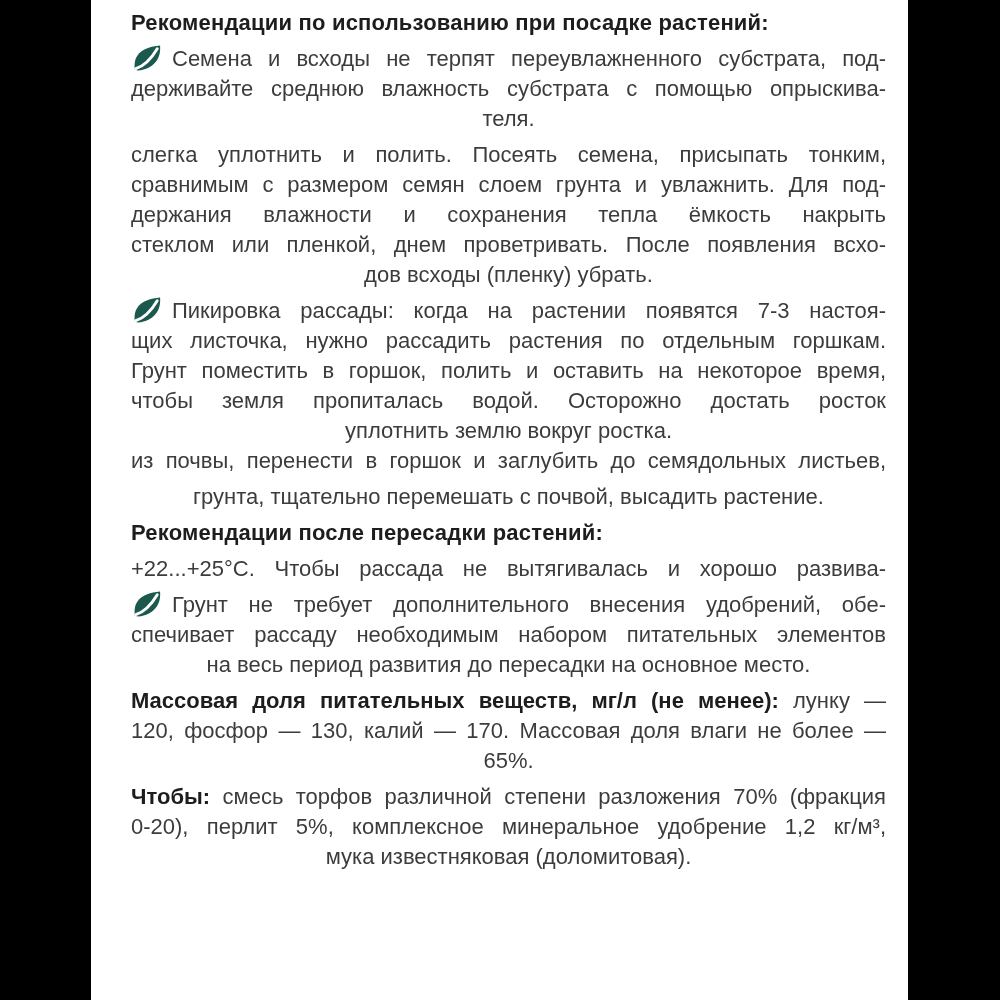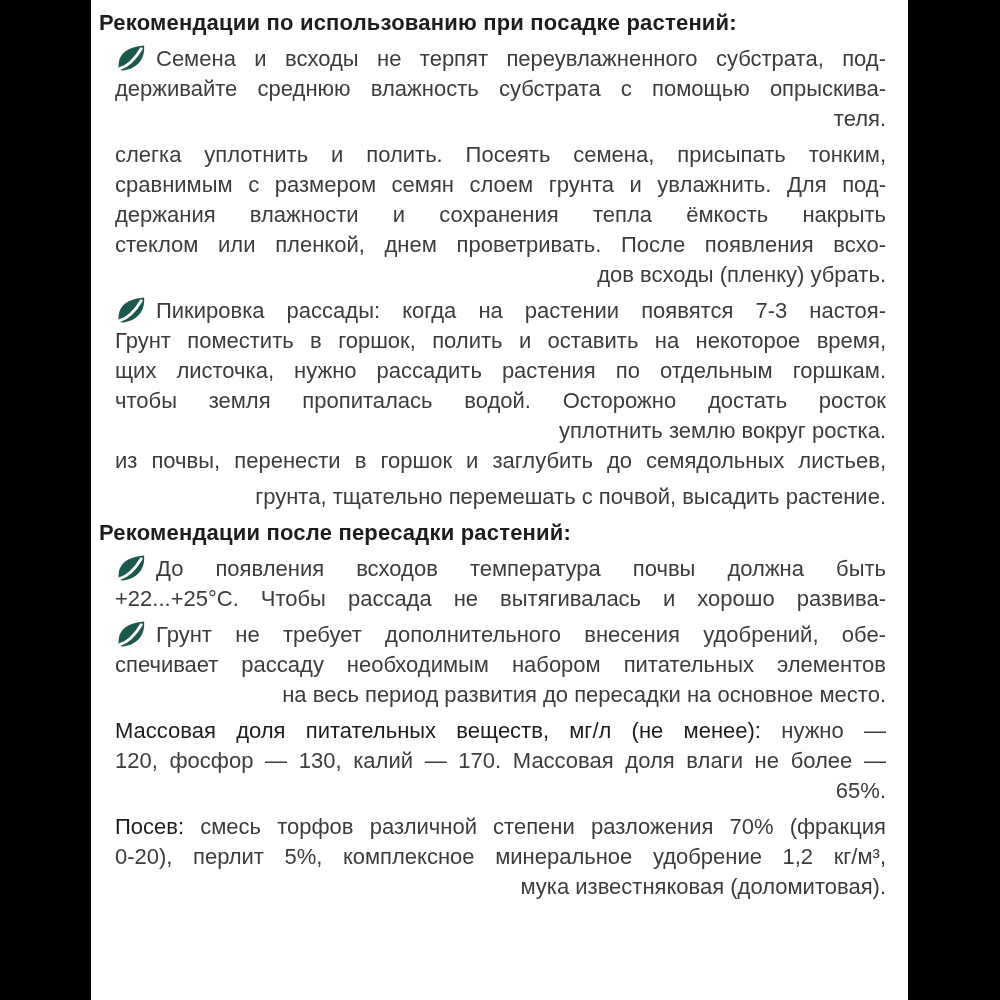--- a/index.html
+++ b/index.html
@@ -19,47 +19,46 @@
     position:relative;
     width:1000px;height:1000px;
     background:var(--bg);
     overflow:hidden;
   }
   .label{
     position:absolute;
     left:91px;top:0;
     width:817px;height:1000px;
     background:var(--label-bg);
-    padding:8px 22px 10px 8px;
+    padding:8px 22px 10px 40px;
     overflow:hidden;
   }
   .content{
     width:100%;
     color:var(--body);
     font-size:22px;
     line-height:30px;
   }
   .block + .block{margin-top:6px;}
   .heading{
     font-weight:700;
     color:var(--heading);
     letter-spacing:.2px;
   }
   .line{
-    text-align:right;
+    text-align:center;
     white-space:normal;
   }
   .line.just{
     text-align:justify;
     text-align-last:justify;
-    margin-left:16px;
     -moz-text-align-last:justify;
   }
   .seg.bold{
-    font-weight:400;
+    font-weight:700;
     color:var(--heading);
   }
   .leaf{
     display:inline-block;
     width:31px;height:28px;
     vertical-align:-6px;
     margin-right:10px;
   }
   .leaf svg{display:block;width:100%;height:100%;}
 </style>
@@ -83,50 +82,46 @@
           <div class="line just"><span class="seg">сравнимым с размером семян слоем грунта и увлажнить. Для под-</span></div>
           <div class="line just"><span class="seg">держания влажности и сохранения тепла ёмкость накрыть</span></div>
           <div class="line just"><span class="seg">стеклом или пленкой, днем проветривать. После появления всхо-</span></div>
           <div class="line"><span class="seg">дов всходы (пленку) убрать.</span></div>
         </div>
         <div class="block para">
           <div class="line just"><span class="leaf"><svg viewBox="0 0 32 30" xmlns="http://www.w3.org/2000/svg">
                 <path d="M3.5 27.5 C1.5 13 9 3.5 30.5 1.5 C32 15 24 26.5 7 28.5 Z" fill="var(--leaf)"></path>
                 <path d="M4.5 26.5 C13 23.5 21 16 27.5 5" stroke="#ffffff" stroke-width="3.1" fill="none" stroke-linecap="round"></path>
               </svg></span><span class="seg">Пикировка рассады: когда на растении появятся 7-3 настоя-</span></div>
+          <div class="line just"><span class="seg">щих листочка, нужно рассадить растения по отдельным горшкам.</span></div>
           <div class="line just"><span class="seg">Грунт поместить в горшок, полить и оставить на некоторое время,</span></div>
-          <div class="line just"><span class="seg">щих листочка, нужно рассадить растения по отдельным горшкам.</span></div>
           <div class="line just"><span class="seg">чтобы земля пропиталась водой. Осторожно достать росток</span></div>
           <div class="line"><span class="seg">уплотнить землю вокруг ростка.</span></div>
           <div class="line just"><span class="seg">из почвы, перенести в горшок и заглубить до семядольных листьев,</span></div>
         </div>
         <div class="block para">
           <div class="line"><span class="seg">грунта, тщательно перемешать с почвой, высадить растение.</span></div>
         </div>
         <div class="block heading">Рекомендации после пересадки растений:</div>
         <div class="block para">
-          <div class="line just"><span class="leaf"><svg viewBox="0 0 32 30" xmlns="http://www.w3.org/2000/svg">
-                <path d="M3.5 27.5 C1.5 13 9 3.5 30.5 1.5 C32 15 24 26.5 7 28.5 Z" fill="var(--leaf)"></path>
-                <path d="M4.5 26.5 C13 23.5 21 16 27.5 5" stroke="#ffffff" stroke-width="3.1" fill="none" stroke-linecap="round"></path>
-              </svg></span><span class="seg">До появления всходов температура почвы должна быть</span></div>
           <div class="line just"><span class="seg">+22...+25°C. Чтобы рассада не вытягивалась и хорошо развива-</span></div>
         </div>
         <div class="block para">
           <div class="line just"><span class="leaf"><svg viewBox="0 0 32 30" xmlns="http://www.w3.org/2000/svg">
                 <path d="M3.5 27.5 C1.5 13 9 3.5 30.5 1.5 C32 15 24 26.5 7 28.5 Z" fill="var(--leaf)"></path>
                 <path d="M4.5 26.5 C13 23.5 21 16 27.5 5" stroke="#ffffff" stroke-width="3.1" fill="none" stroke-linecap="round"></path>
               </svg></span><span class="seg">Грунт не требует дополнительного внесения удобрений, обе-</span></div>
           <div class="line just"><span class="seg">спечивает рассаду необходимым набором питательных элементов</span></div>
           <div class="line"><span class="seg">на весь период развития до пересадки на основное место.</span></div>
         </div>
         <div class="block para">
-          <div class="line just"><span class="seg bold">Массовая доля питательных веществ, мг/л (не менее):</span><span class="seg"> нужно —</span></div>
+          <div class="line just"><span class="seg bold">Массовая доля питательных веществ, мг/л (не менее):</span><span class="seg"> лунку —</span></div>
           <div class="line just"><span class="seg">120, фосфор — 130, калий — 170. Массовая доля влаги не более —</span></div>
           <div class="line"><span class="seg">65%.</span></div>
         </div>
         <div class="block para">
-          <div class="line just"><span class="seg bold">Посев:</span><span class="seg"> смесь торфов различной степени разложения 70% (фракция</span></div>
+          <div class="line just"><span class="seg bold">Чтобы:</span><span class="seg"> смесь торфов различной степени разложения 70% (фракция</span></div>
           <div class="line just"><span class="seg">0-20), перлит 5%, комплексное минеральное удобрение 1,2 кг/м³,</span></div>
           <div class="line"><span class="seg">мука известняковая (доломитовая).</span></div>
         </div>
       </div>
   </div>
 </div>
 
 </body></html>

